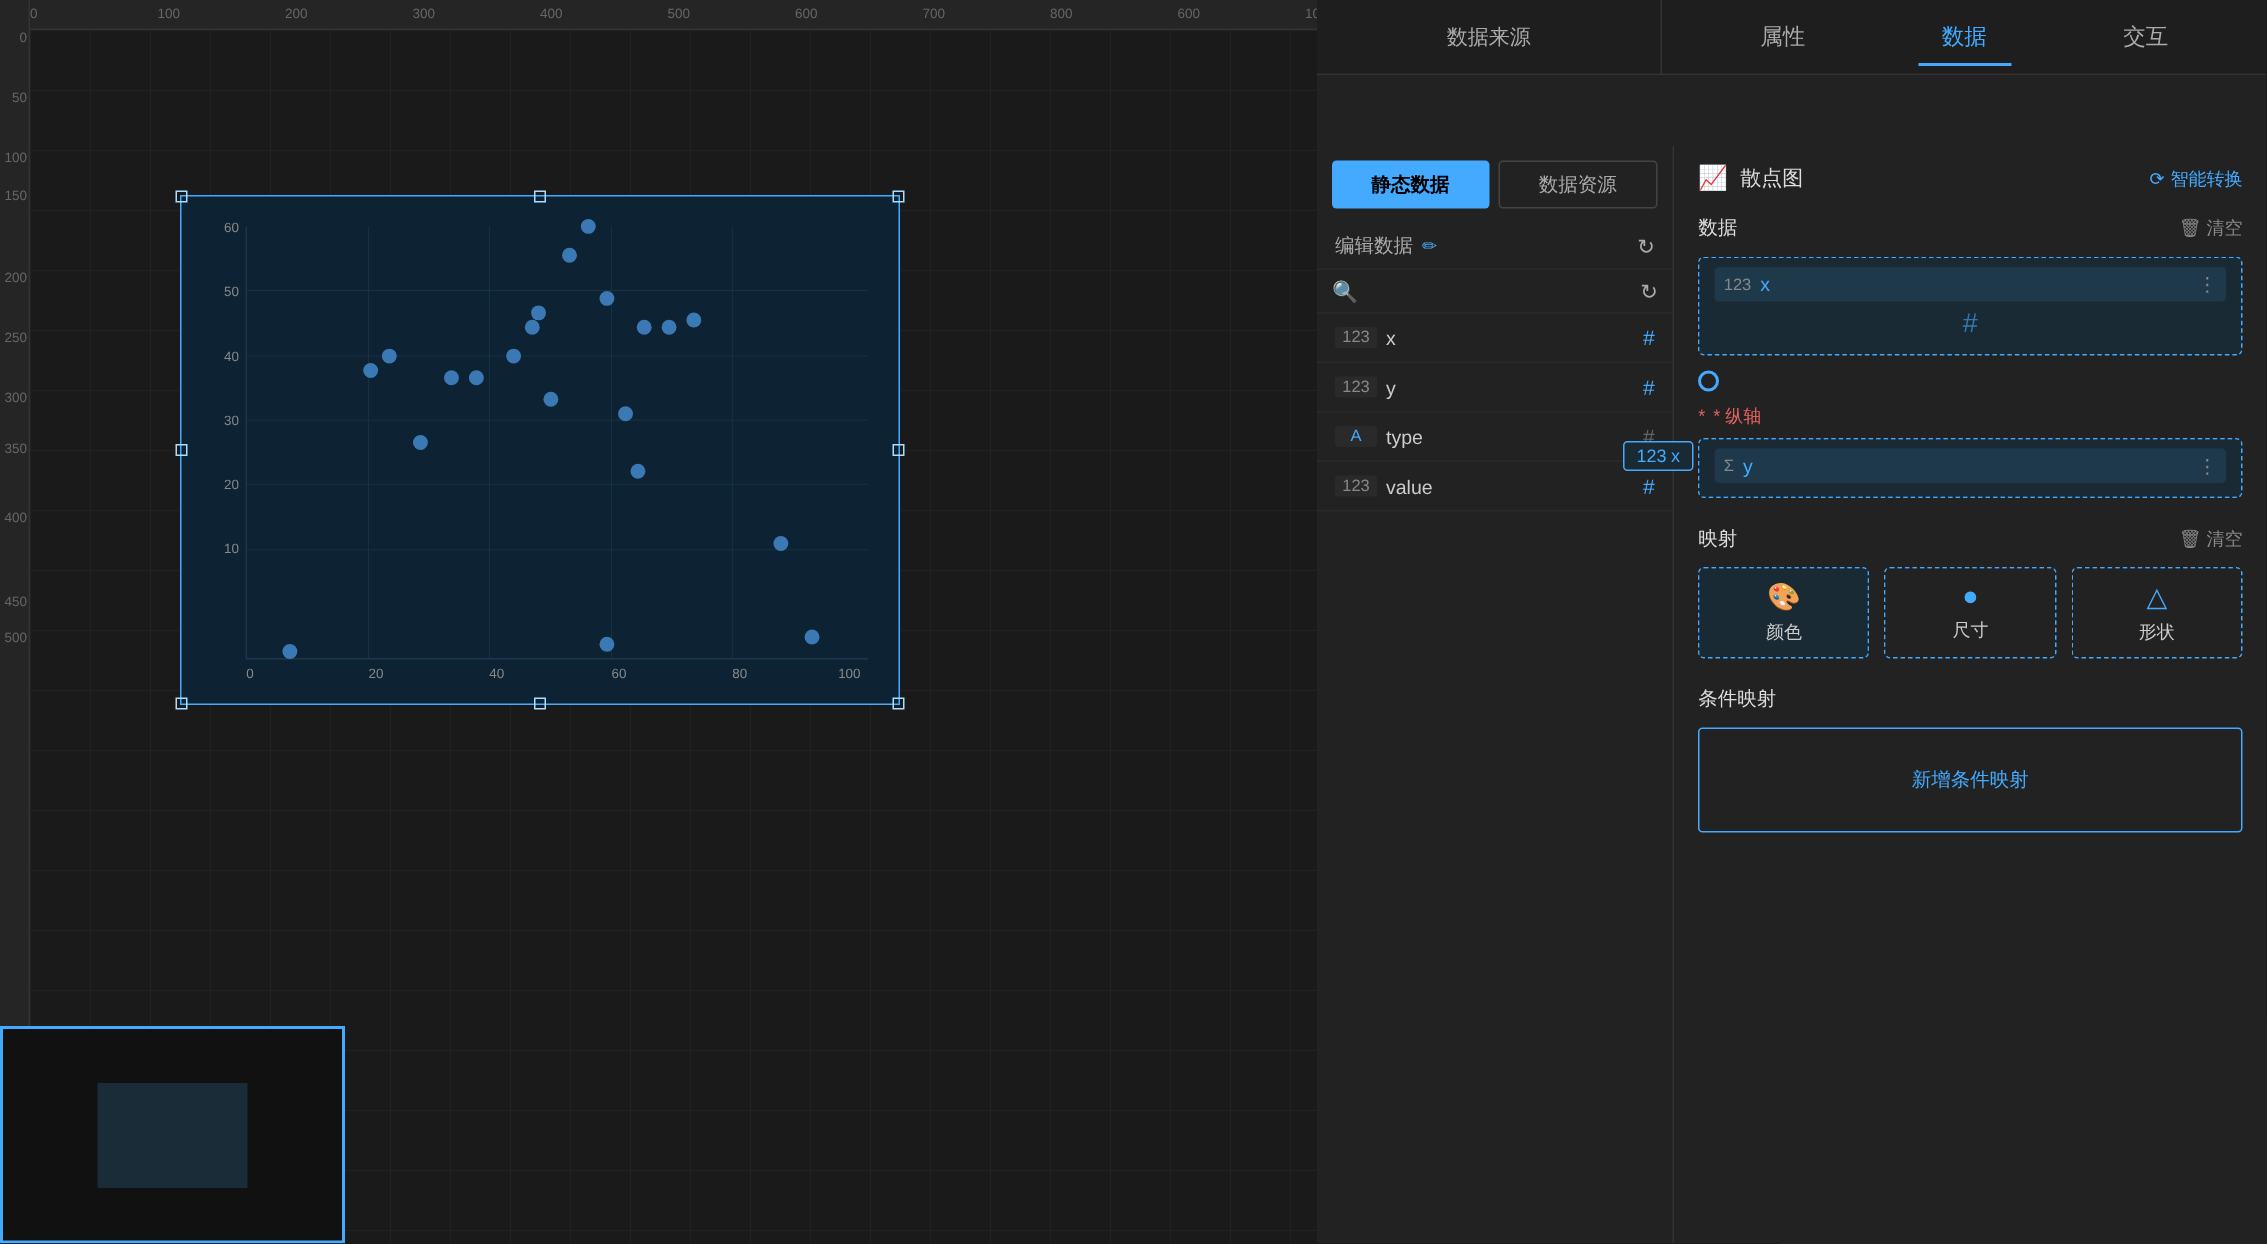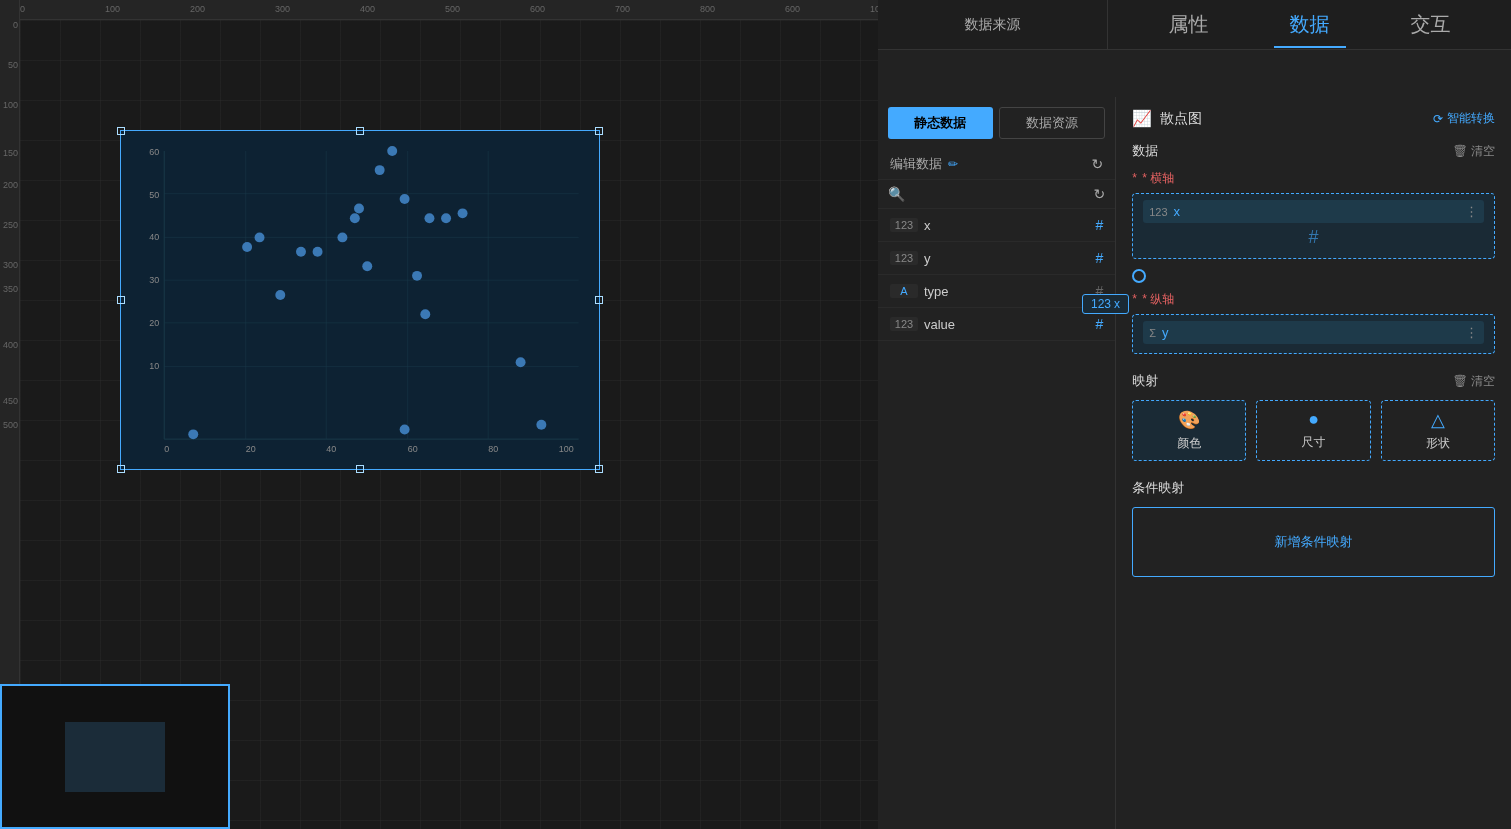--- a/index.html
+++ b/index.html
@@ -146,21 +146,21 @@
     
     .right-subtabs {
       flex: 1;
       display: flex;
       align-items: center;
       justify-content: space-around;
       padding: 0 20px;
     }
     .rtab {
       color: #aaa;
-      font-size: 20px;
+      font-size: 15px;
       cursor: pointer;
       padding: 10px 16px;
       position: relative;
     }
     .rtab.active {
       color: #4af;
     }
     .rtab.active::after {
       content: '';
       position: absolute;
@@ -433,25 +433,25 @@
       <span class="ruler-num" style="left:765px">600</span>
       <span class="ruler-num" style="left:850px">1000</span>
     </div>
   </div>
 
   <div class="ruler-left">
     <div style="position:absolute;top:20px;left:0;width:20px;height:calc(100% - 20px);overflow:hidden;">
       <span class="vertical-ruler-num" style="top:0px">0</span>
       <span class="vertical-ruler-num" style="top:40px">50</span>
       <span class="vertical-ruler-num" style="top:80px">100</span>
-      <span class="vertical-ruler-num" style="top:128px">150</span>
+      <span class="vertical-ruler-num" style="top:105px">150</span>
       <span class="vertical-ruler-num" style="top:160px">200</span>
       <span class="vertical-ruler-num" style="top:200px">250</span>
       <span class="vertical-ruler-num" style="top:240px">300</span>
-      <span class="vertical-ruler-num" style="top:264px">350</span>
+      <span class="vertical-ruler-num" style="top:274px">350</span>
       <span class="vertical-ruler-num" style="top:320px">400</span>
       <span class="vertical-ruler-num" style="top:376px">450</span>
       <span class="vertical-ruler-num" style="top:400px">500</span>
     </div>
   </div>
 
   <div class="canvas-grid"></div>
 
   <div class="chart-container">
     <div class="chart-corner tl"></div>
@@ -601,24 +601,20 @@
       </div>
 
       <div class="section-header">
         <span class="section-title">数据</span>
         <span class="clear-btn">
           🗑 <span>清空</span>
         </span>
       </div>
 
       <div class="axis-section">
-        <div class="axis-label">
-          <span>*</span>
-          <span>* 横轴</span>
-        </div>
         <div class="axis-field-box">
           <div class="axis-field-item">
             <div class="axis-field-left">
               <span style="font-size:11px;color:#888;">123</span>
               <span>x</span>
             </div>
             <span class="axis-field-more">⋮</span>
           </div>
           <div class="drop-target">#</div>
         </div>

